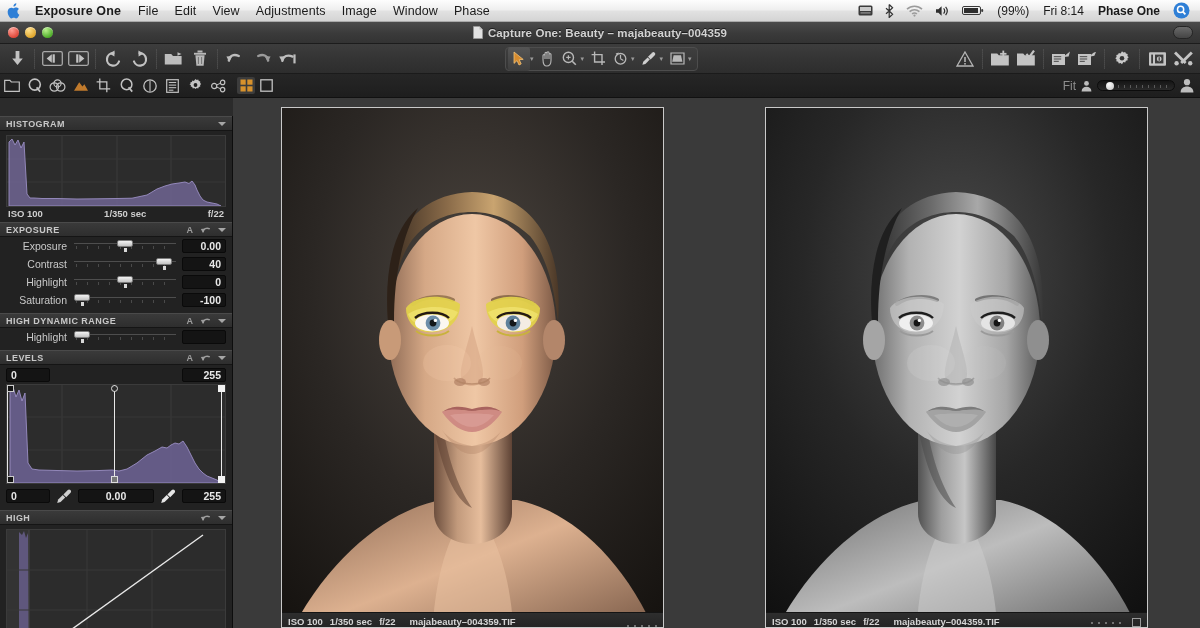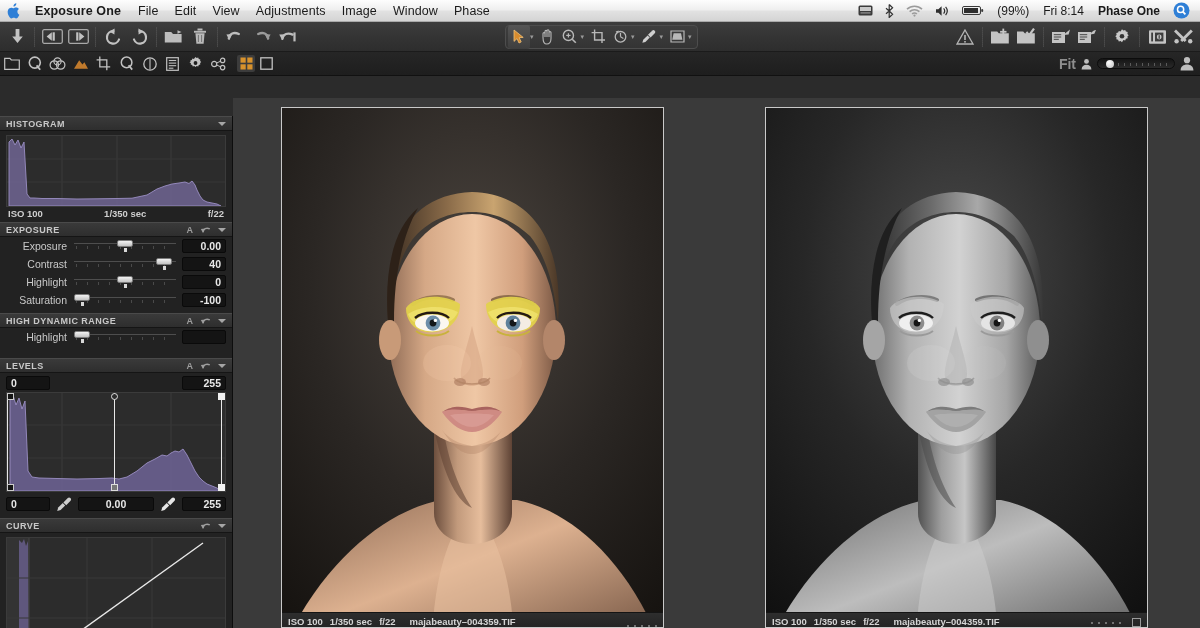--- a/index.html
+++ b/index.html
@@ -74,21 +74,21 @@
     background:linear-gradient(180deg,#262626 0%,#1e1e1e 100%);
     border-bottom:1px solid #111;
     display:flex; align-items:center;
   }
   .tabicon{ width:23px; height:22px; display:flex; align-items:center; justify-content:center; }
   .viewtoggle{ display:flex; align-items:center; margin-left:7px; gap:2px; }
   .vt{ width:18px; height:17px; display:flex; align-items:center; justify-content:center;
        border-radius:2px; }
   .vt.on{ background:#3c3c3c; }
   .zoomwrap{ margin-left:auto; display:flex; align-items:center; gap:5px; padding-right:6px; }
-  .zoomfit{ font-size:14px; color:#8e8e8e; font-weight:bold; }
+  .zoomfit{ font-size:12px; color:#8e8e8e; font-weight:normal; }
   .zoomslider{ width:78px; height:11px; border-radius:6px;
     background:linear-gradient(180deg,#151515,#2a2a2a); border:1px solid #0c0c0c; position:relative; }
   .zoomknob{ position:absolute; left:8px; top:1px; width:8px; height:8px; border-radius:50%;
     background:radial-gradient(circle at 35% 30%,#fff,#c0c0c0); }
   .zoomticks{ position:absolute; left:20px; top:4px; right:4px; height:3px;
     background:repeating-linear-gradient(90deg,#5a5a5a 0 1px,transparent 1px 6px); }
 
   
   #leftpanel{
     position:absolute; left:0; top:94px; width:233px; bottom:0;
@@ -219,20 +219,36 @@
           <circle cx="8.5" cy="8.5" r="8" fill="#2f7fd6"></circle>
           <circle cx="7.6" cy="7.4" r="3.1" stroke="#fff" stroke-width="1.5" fill="none"></circle>
           <line x1="10" y1="9.9" x2="12.4" y2="12.3" stroke="#fff" stroke-width="1.8"></line>
         </svg>
     </div>
   </div>
 </div>
 
 <div id="window">
 
+  <div id="titlebar">
+    <div class="traffic">
+      <div class="tl r"></div>
+      <div class="tl y"></div>
+      <div class="tl g"></div>
+    </div>
+    <div id="titletext">
+      <span class="doc-icon">
+        <svg width="10" height="13" viewBox="0 0 10 13">
+            <path d="M0.5 0.5 h6 L9.5 3.5 V12.5 H0.5 z" fill="#e2e2e2" stroke="#9a9a9a" stroke-width="0.8"></path>
+            <path d="M6.5 0.5 V3.5 H9.5" fill="#bcbcbc"></path>
+          </svg>
+      </span><span>Capture One: Beauty – majabeauty–004359</span>
+    </div>
+    <div class="tb-right-btn"></div>
+  </div>
 
   <div id="toolbar">
     <div class="tgroup">
       <div class="ticon">
         <svg width="15" height="17" viewBox="0 0 15 17">
             <path d="M5.6 1 h3.8 v7.6 h3.4 L7.5 15 L2.2 8.6 h3.4 z" fill="#c2c2c2"></path>
           </svg>
       </div>
     </div>
     <div class="tsep"></div>
@@ -633,21 +649,21 @@
     <div class="row">
       <span class="row-label">Highlight</span>
       <span class="slider">
         <span class="track"></span>
           <span class="ticks"></span>
         <span class="knob" style="left:0px;"></span>
       </span>
       <span class="valbox"></span>
     </div>
 
-    <div class="sect-head" style="margin-top:12px;">
+    <div class="sect-head" style="margin-top:4px;">
       <span class="sect-title">LEVELS</span>
       <span class="sect-ctrls">
         <span class="sc">A</span>
         <span>
           <svg width="11" height="9" viewBox="0 0 11 9">
               <path d="M3 7.4 C3.4 3.4 6.4 2.4 9.8 3.8" stroke="#9d9d9d" stroke-width="1.4" fill="none"></path>
               <path d="M0.8 4 L5 3.6 L2.8 7.6 z" fill="#9d9d9d"></path>
             </svg>
         </span>
         <span class="caret"></span>
@@ -687,21 +703,21 @@
       <span class="dropper">
         <svg width="16" height="15" viewBox="0 0 16 15">
             <path d="M11.8 0.9 a2 2 0 0 1 2.8 2.8 L10.2 8.2 L7.4 5.4 z" fill="#e6e6e6"></path>
             <path d="M6.8 6 L2.2 10.6 L1.2 14 L4.6 13 L9.2 8.4 z" fill="#e6e6e6"></path>
           </svg>
       </span>
       <span class="lv-box r">255</span>
     </div>
 
     <div class="sect-head" style="margin-top:2px;">
-      <span class="sect-title">CURVE</span>
+      <span class="sect-title">HIGH</span>
       <span class="sect-ctrls">
         <span>
           <svg width="11" height="9" viewBox="0 0 11 9">
               <path d="M3 7.4 C3.4 3.4 6.4 2.4 9.8 3.8" stroke="#9d9d9d" stroke-width="1.4" fill="none"></path>
               <path d="M0.8 4 L5 3.6 L2.8 7.6 z" fill="#9d9d9d"></path>
             </svg>
         </span>
         <span class="caret"></span>
       </span>
     </div>

